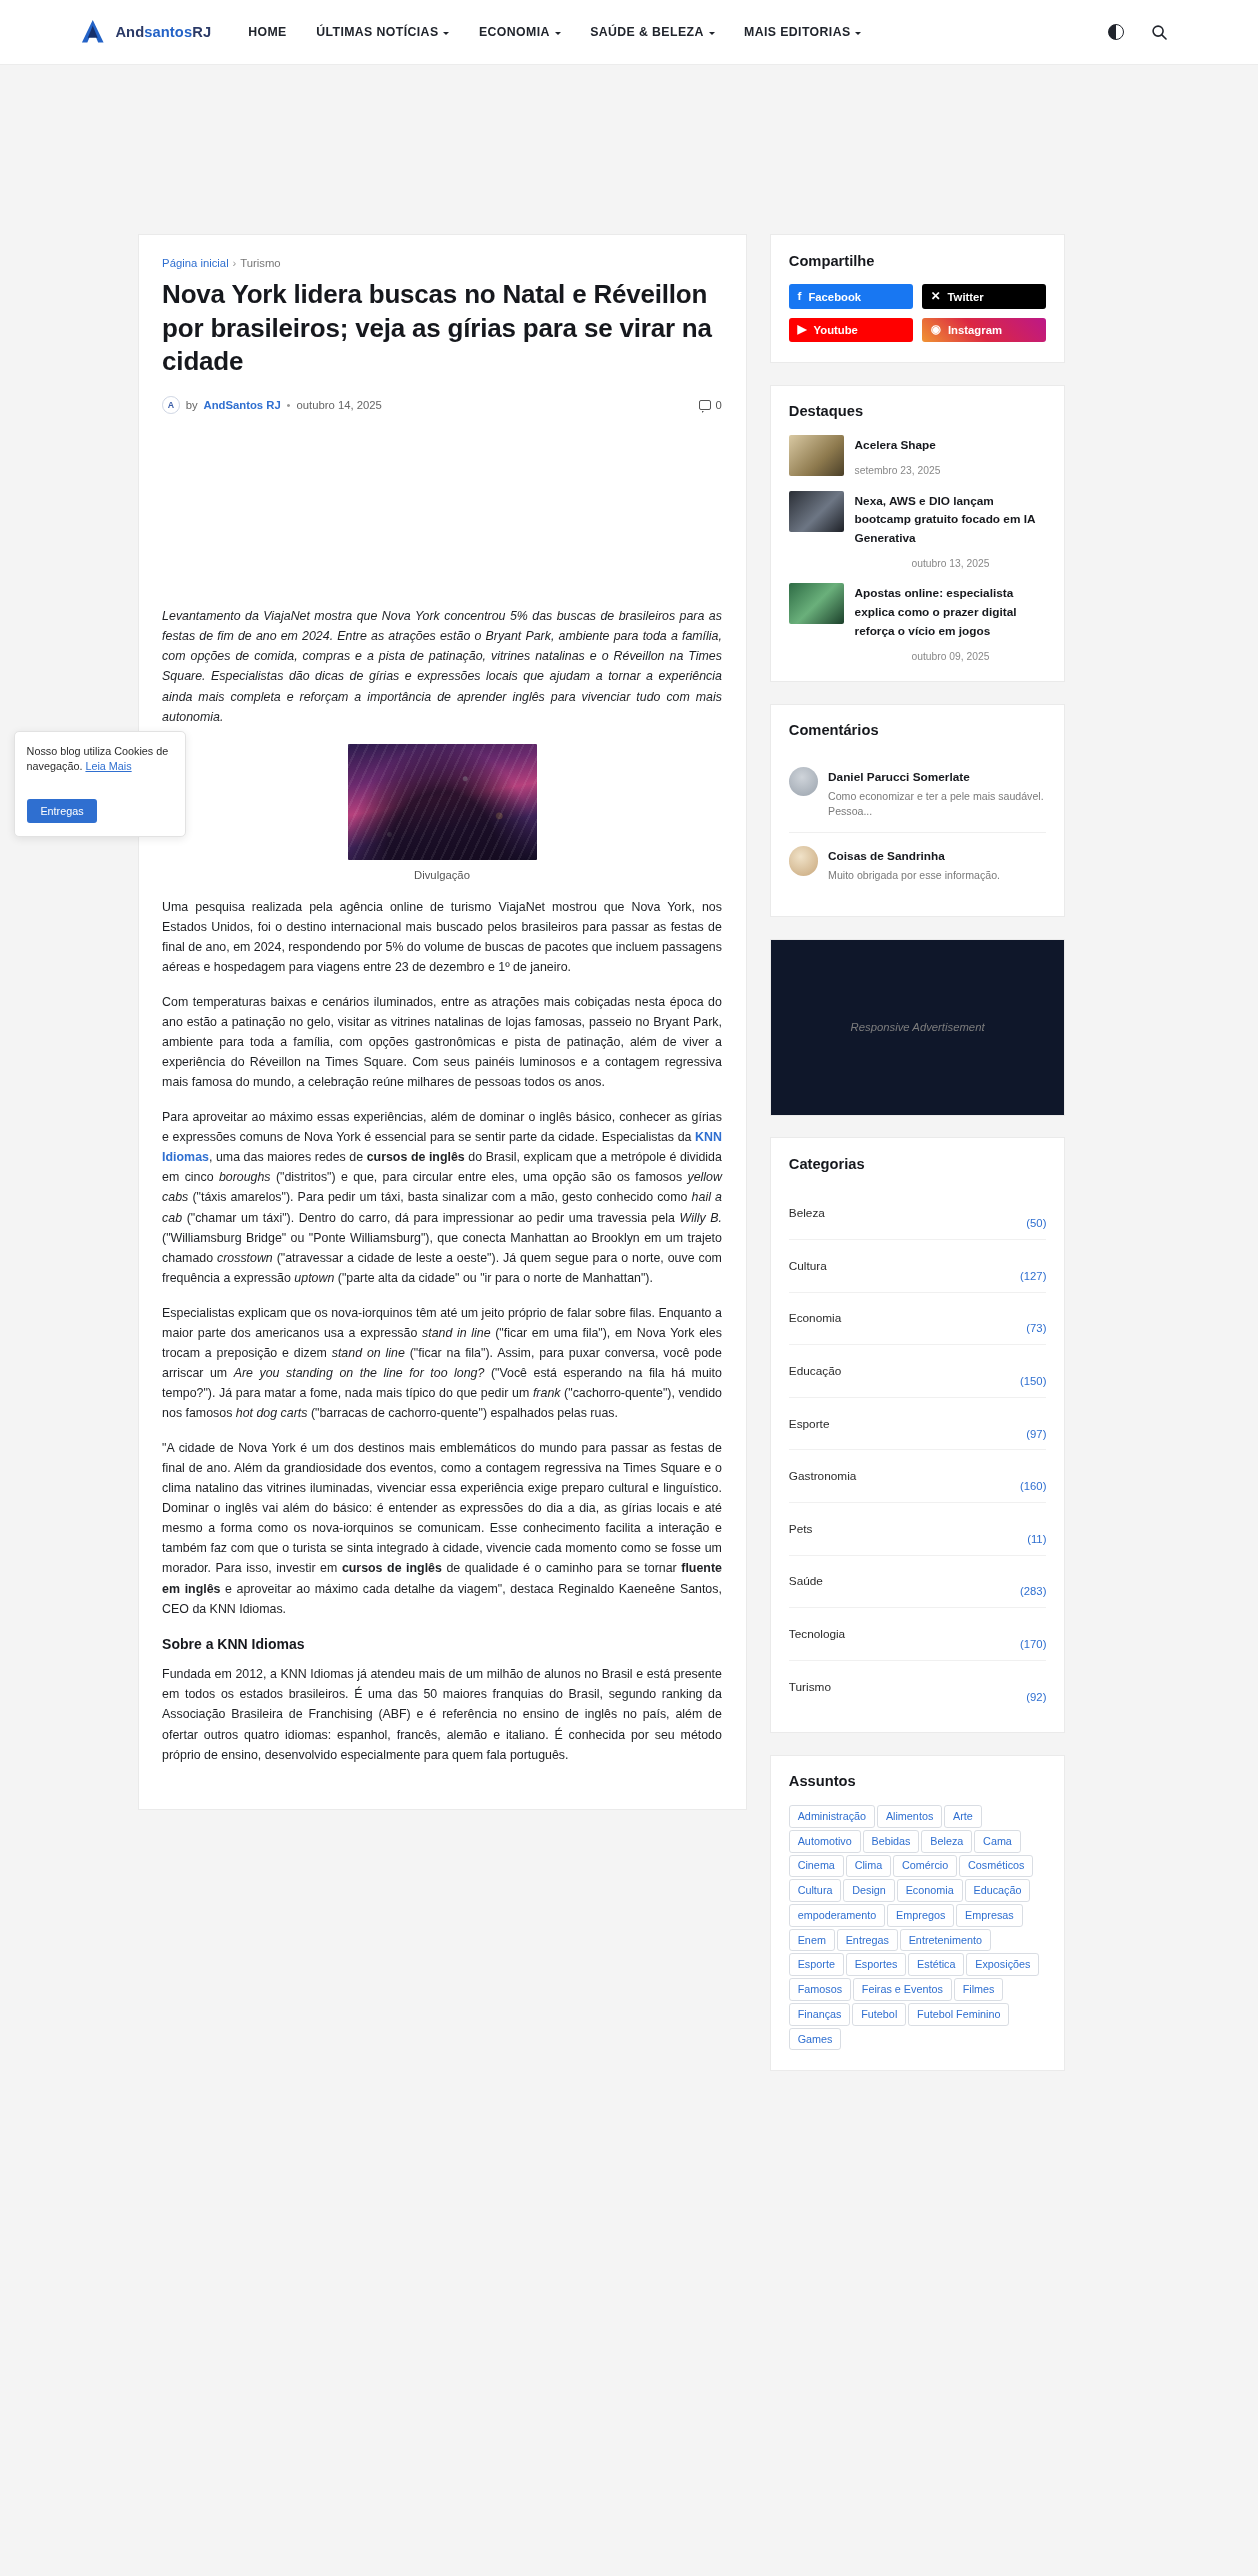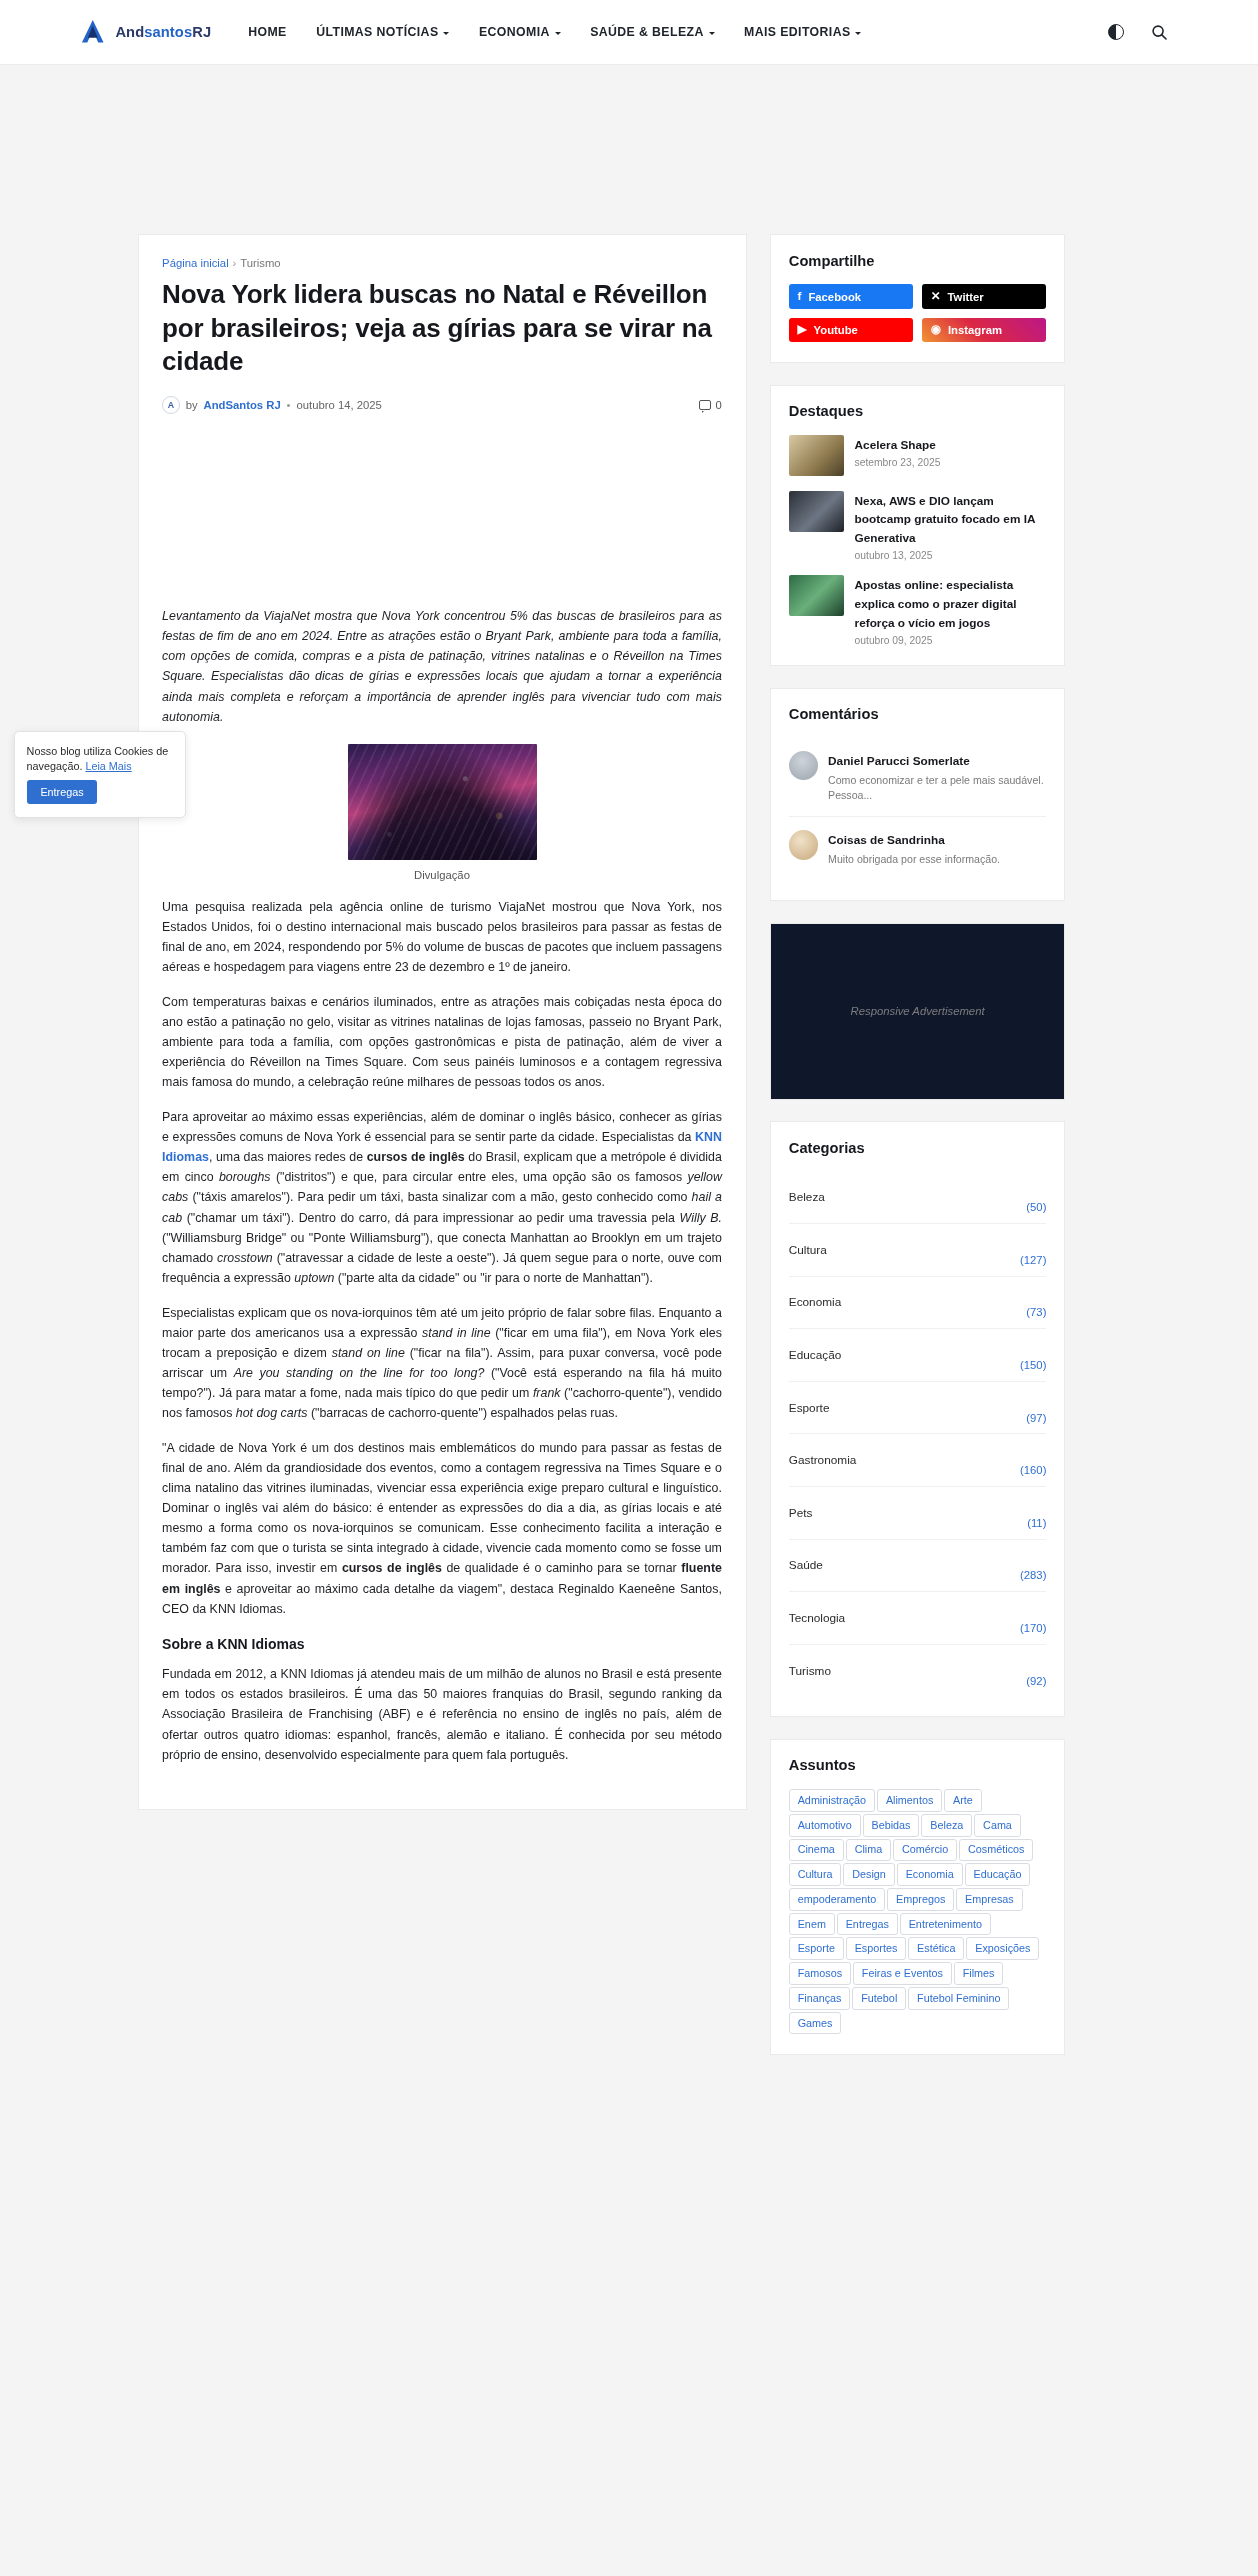--- a/index.html
+++ b/index.html
@@ -141,21 +141,21 @@
   .yt { background:#ff0000;}
   .ig { background:linear-gradient(45deg,#f09433,#dc2743 45%,#bc1888);}
 
   .dest-item { display:flex; gap:10.8px; margin-bottom:14.7px; align-items:flex-start;}
   .dest-item:last-child{margin-bottom:0;}
   .dest-thumb { width:55px;height:41px;flex:0 0 auto;border-radius:2px;}
   .t1{background:linear-gradient(135deg,#d9c9a3,#8e7a4e 60%,#4a3f28);}
   .t2{background:linear-gradient(135deg,#2b2f36,#6d7684 55%,#1d2026);}
   .t3{background:linear-gradient(135deg,#2e6b45,#6ab07b 50%,#1b3f2a);}
   .dest-txt .t { font-size:11.8px; font-weight:700; line-height:1.33; color:#16181d;}
-  .dest-txt .d { font-size:10.3px; color:#888; margin-top:3px;}
+  .dest-txt .d { font-size:10.3px; color:#888; margin-top:11px;text-align:center;}
 
   .cmt { display:flex; gap:9.8px; padding:12.8px 0; border-bottom:1px solid #efefef;}
   .cmt:last-child{border-bottom:none;}
   .cmt-av { width:29.5px;height:29.5px;border-radius:50%;flex:0 0 auto;}
   .av1{background:radial-gradient(circle at 40% 35%,#f0e2c8,#c8a77b);}
   .av2{background:radial-gradient(circle at 45% 35%,#cfd4da,#9aa3ad);}
   .cmt-b .n{ font-size:11.8px;font-weight:700;color:#16181d;}
   .cmt-b .x{ font-size:10.6px;color:#7a7a7a;line-height:1.45;margin-top:3.9px;}
 
   .ad-widget {
@@ -177,21 +177,21 @@
     border:1px solid #d9dde3; border-radius:2.9px; padding:3.9px 7.9px;
     font-size:10.8px; color:#2f6fd0; background:#fff; cursor:pointer; line-height:1.2;
   }
 
   
   .cookie {
     position:absolute; left:13.8px; top:666px; width:172px;
     background:#fff; border:1px solid #e2e2e2; border-radius:4.9px;
     box-shadow:0 2px 8.8px rgba(0,0,0,.09); padding:11.8px 11.8px 12.8px 11.8px; z-index:40;
   }
-  .cookie p { margin:0 0 5px 0; font-size:10.8px; line-height:1.45; color:#2b2b2b;}
+  .cookie p { margin:0 0 24px 0; font-size:10.8px; line-height:1.45; color:#2b2b2b;}
   .cookie a { color:#2f6fd0; text-decoration:underline;}
   .cookie button {
     background:#2f6fd0;color:#fff;border:none;border-radius:2.9px;
     font-size:10.8px;padding:5.9px 13.8px;cursor:pointer;font-family:inherit;
   }
   .rel { position:relative; }
 </style>
 </head>
 <body>
 

